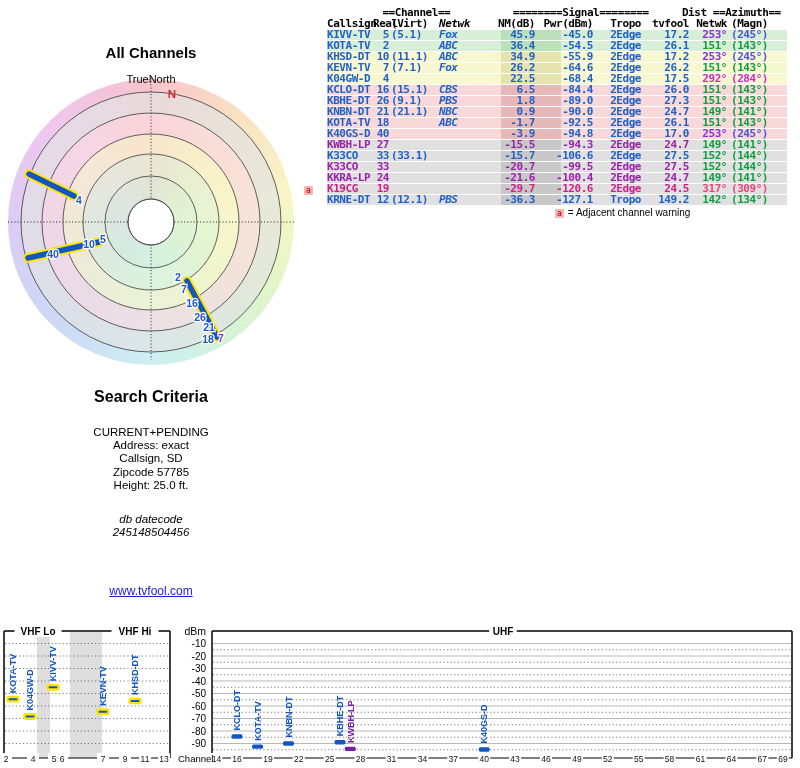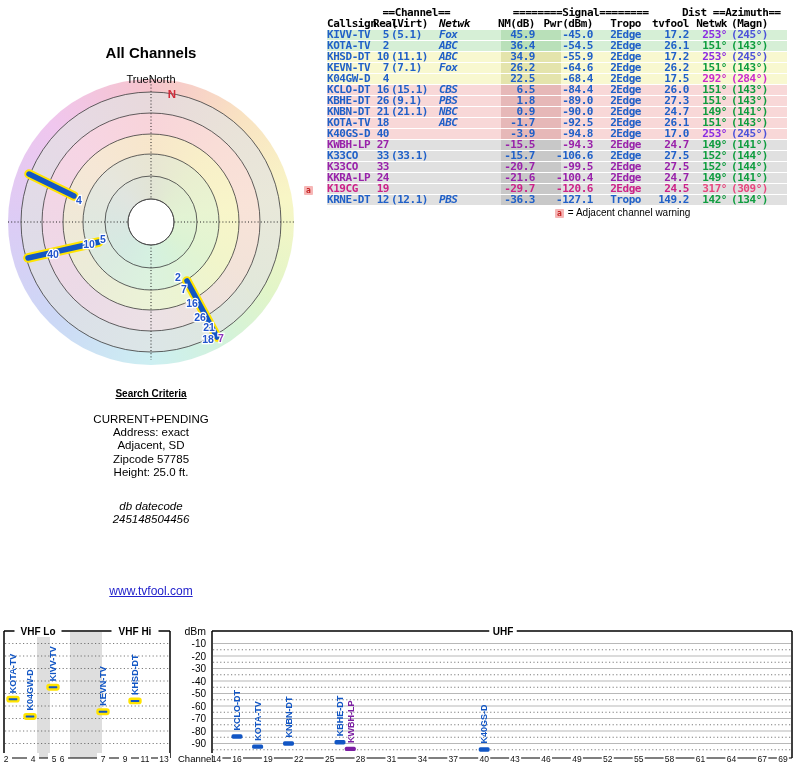--- a/index.html
+++ b/index.html
@@ -36,21 +36,21 @@
   .c9{width:52px;padding-left:4px;box-sizing:border-box;}
   .g0{width:62px;}.g1{width:74px;text-align:center;}.g2{width:70px;text-align:center;}
   .g3{width:108px;text-align:center;}.g4{width:96px;text-align:right;}.g5{width:90px;text-align:center;}
   .legend{position:absolute;left:228px;top:199px;font-size:10px;color:#000;white-space:nowrap;}
   .warnbox{display:inline-block;background:#f6b6b6;color:#c42222;border-radius:1px;
            font:bold 8px "DejaVu Sans Mono",monospace;padding:1px 2px 0 2px;line-height:8px;
            vertical-align:middle;margin-right:4px;}
   .rowwarn{position:absolute;left:304px;top:186px;margin:0;}
   
   .criteria{position:absolute;left:20px;top:388px;width:262px;text-align:center;color:#000;}
-  .ctitle{font-size:10px;font-weight:bold;text-decoration:underline;margin-bottom:14px;}
+  .ctitle{font-size:16px;font-weight:bold;margin-bottom:20px;}
   .cline{font-size:11.5px;line-height:13.2px;}
   .dbblock{margin-top:21px;font-style:italic;}
   .sitelink{position:absolute;left:0;top:584px;width:302px;text-align:center;
             font-size:12px;color:#2222cc;text-decoration:underline;cursor:pointer;}
   
   .bottomchart{position:absolute;left:0;top:618px;}
 </style>
 </head>
 <body>
 
@@ -117,21 +117,21 @@
     </div>
   </div>
 
   <div class="warnbox rowwarn">a</div>
 
   <div class="criteria">
     <div class="ctitle">Search Criteria</div>
     <div id="clines">
         <div class="cline">CURRENT+PENDING</div>
         <div class="cline">Address: exact</div>
-        <div class="cline">Adjacent, SD</div>
+        <div class="cline">Callsign, SD</div>
         <div class="cline">Zipcode 57785</div>
         <div class="cline">Height: 25.0 ft.</div>
       </div>
     <div class="dbblock" id="dblines">
         <div class="cline">db datecode</div>
         <div class="cline">245148504456</div>
       </div>
   </div>
 
   <a class="sitelink">www.tvfool.com</a>

